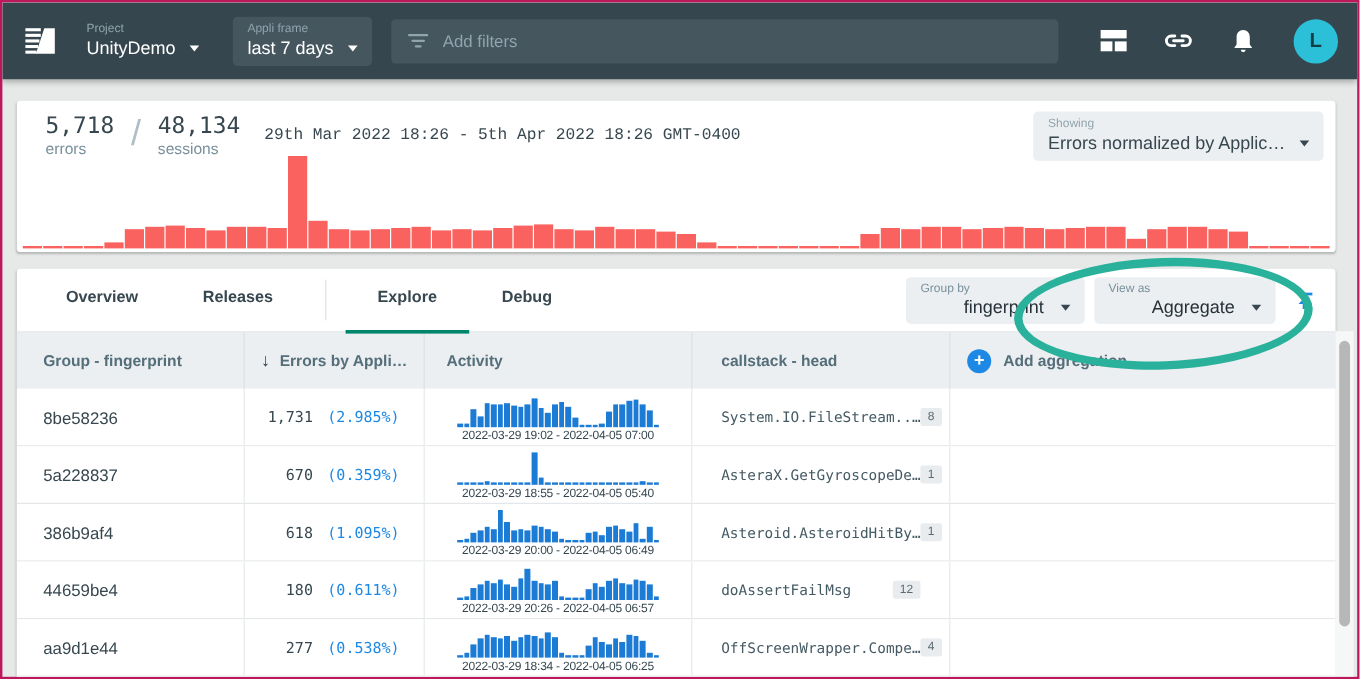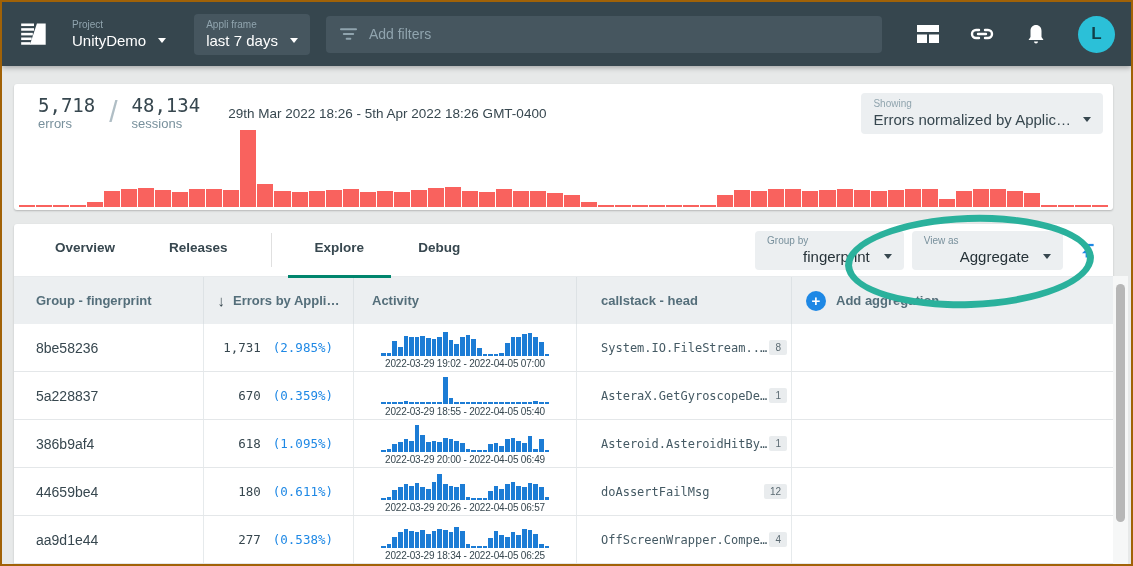--- a/index.html
+++ b/index.html
@@ -1,19 +1,19 @@
 <!DOCTYPE html>
 <html><head>
 <meta charset="utf-8">
 <style>
   * { margin:0; padding:0; box-sizing:border-box; }
   body { background:#ccc; font-family:"Liberation Sans", sans-serif; }
   .screen{
     position:relative; width:1133px; height:566px;
-    border:2px solid #a16207; background:#e7e9e9; overflow:hidden;
+    border:2px solid #be185d; background:#e7e9e9; overflow:hidden;
   }
 
   
   .topbar{
     height:64px; background:#36464e; display:flex; align-items:center;
     padding:0 16px 0 18px; box-shadow:0 2px 5px rgba(0,0,0,.28);
     position:relative; z-index:5;
   }
   .logo{ width:28px; height:28px; flex:0 0 auto; }
   .tb-group{ display:flex; align-items:center; }
@@ -45,21 +45,21 @@
   
   .card{ position:absolute; left:12px; width:1099px; background:#fff; border-radius:3px; box-shadow:0 1px 2px rgba(0,0,0,.22); }
   .summary-card{ top:82px; height:126px; }
   .table-card{ top:222px; height:340px; border-radius:3px 3px 0 0; }
 
   
   .summary-row{ display:flex; align-items:center; padding:10px 10px 0 24px; height:48px; }
   .stat .num{ font-family:"DejaVu Sans Mono", monospace; font-size:19px; color:#37474f; line-height:21px; }
   .stat .lbl{ font-size:13px; color:#78909c; line-height:15px; }
   .slash{ font-size:30px; color:#b0bec5; font-weight:300; margin:0 14px; transform:translateY(-1px); }
-  .date-range{ margin-left:28px; font-size:13.5px; color:#37474f; }
+  .date-range{ margin-left:20px; font-size:13.5px; color:#37474f;font-family:Liberation Mono, monospace; }
   .showing-dd{
     margin-left:auto; background:#eceff1; border-radius:4px; padding:5px 12px;
     display:flex; flex-direction:column; cursor:pointer;
   }
   .showing-dd .dd-label{ color:#90a4ae; }
   .showing-dd .dd-value{ color:#37474f; }
 
   
   .histogram{
     position:absolute; left:5px; right:5px; bottom:3px; height:77px;
@@ -109,21 +109,21 @@
   .trow > div{ border-right:1px solid #e6eaec; display:flex; align-items:center; }
   .trow > div:last-child{ border-right:none; }
   .c-fp{ padding-left:22px; font-size:14px; color:#37474f; }
   .c-err{ justify-content:flex-end; gap:12px; padding-right:20px; font-family:"DejaVu Sans Mono", monospace; font-size:12.5px; }
   .c-err .count{ color:#37474f; }
   .c-err .pct{ color:#1e88e5; }
   .c-act{ flex-direction:column; justify-content:center; align-items:center; padding-top:3px; }
   .spark-bars{ display:flex; align-items:flex-end; gap:1px; height:27px; width:168px; }
   .spark-bars i{ flex:1; background:#1c7cd5; min-height:2px; display:block; }
   .spark-range{ font-size:10px; color:#37474f; white-space:nowrap; margin-top:2px; letter-spacing:-0.2px; }
-  .c-cs{ justify-content:space-between; padding:0 4px 0 24px; font-family:"DejaVu Sans Mono", monospace; font-size:12px; color:#455a64; }
+  .c-cs{ justify-content:space-between; padding:0 24px 0 24px; font-family:"DejaVu Sans Mono", monospace; font-size:12px; color:#455a64; }
   .badge{
     background:#e9ecee; border-radius:2px; padding:2px 6px; font-size:10px; color:#5c6b73;
     font-family:"Liberation Sans",sans-serif;
   }
 
   
   .annotation-ellipse{
     position:absolute; left:843px; top:213px; width:249px; height:93px;
     border:7px solid #2ab19c; border-radius:50%; transform:rotate(-2deg);
     z-index:60; pointer-events:none;

